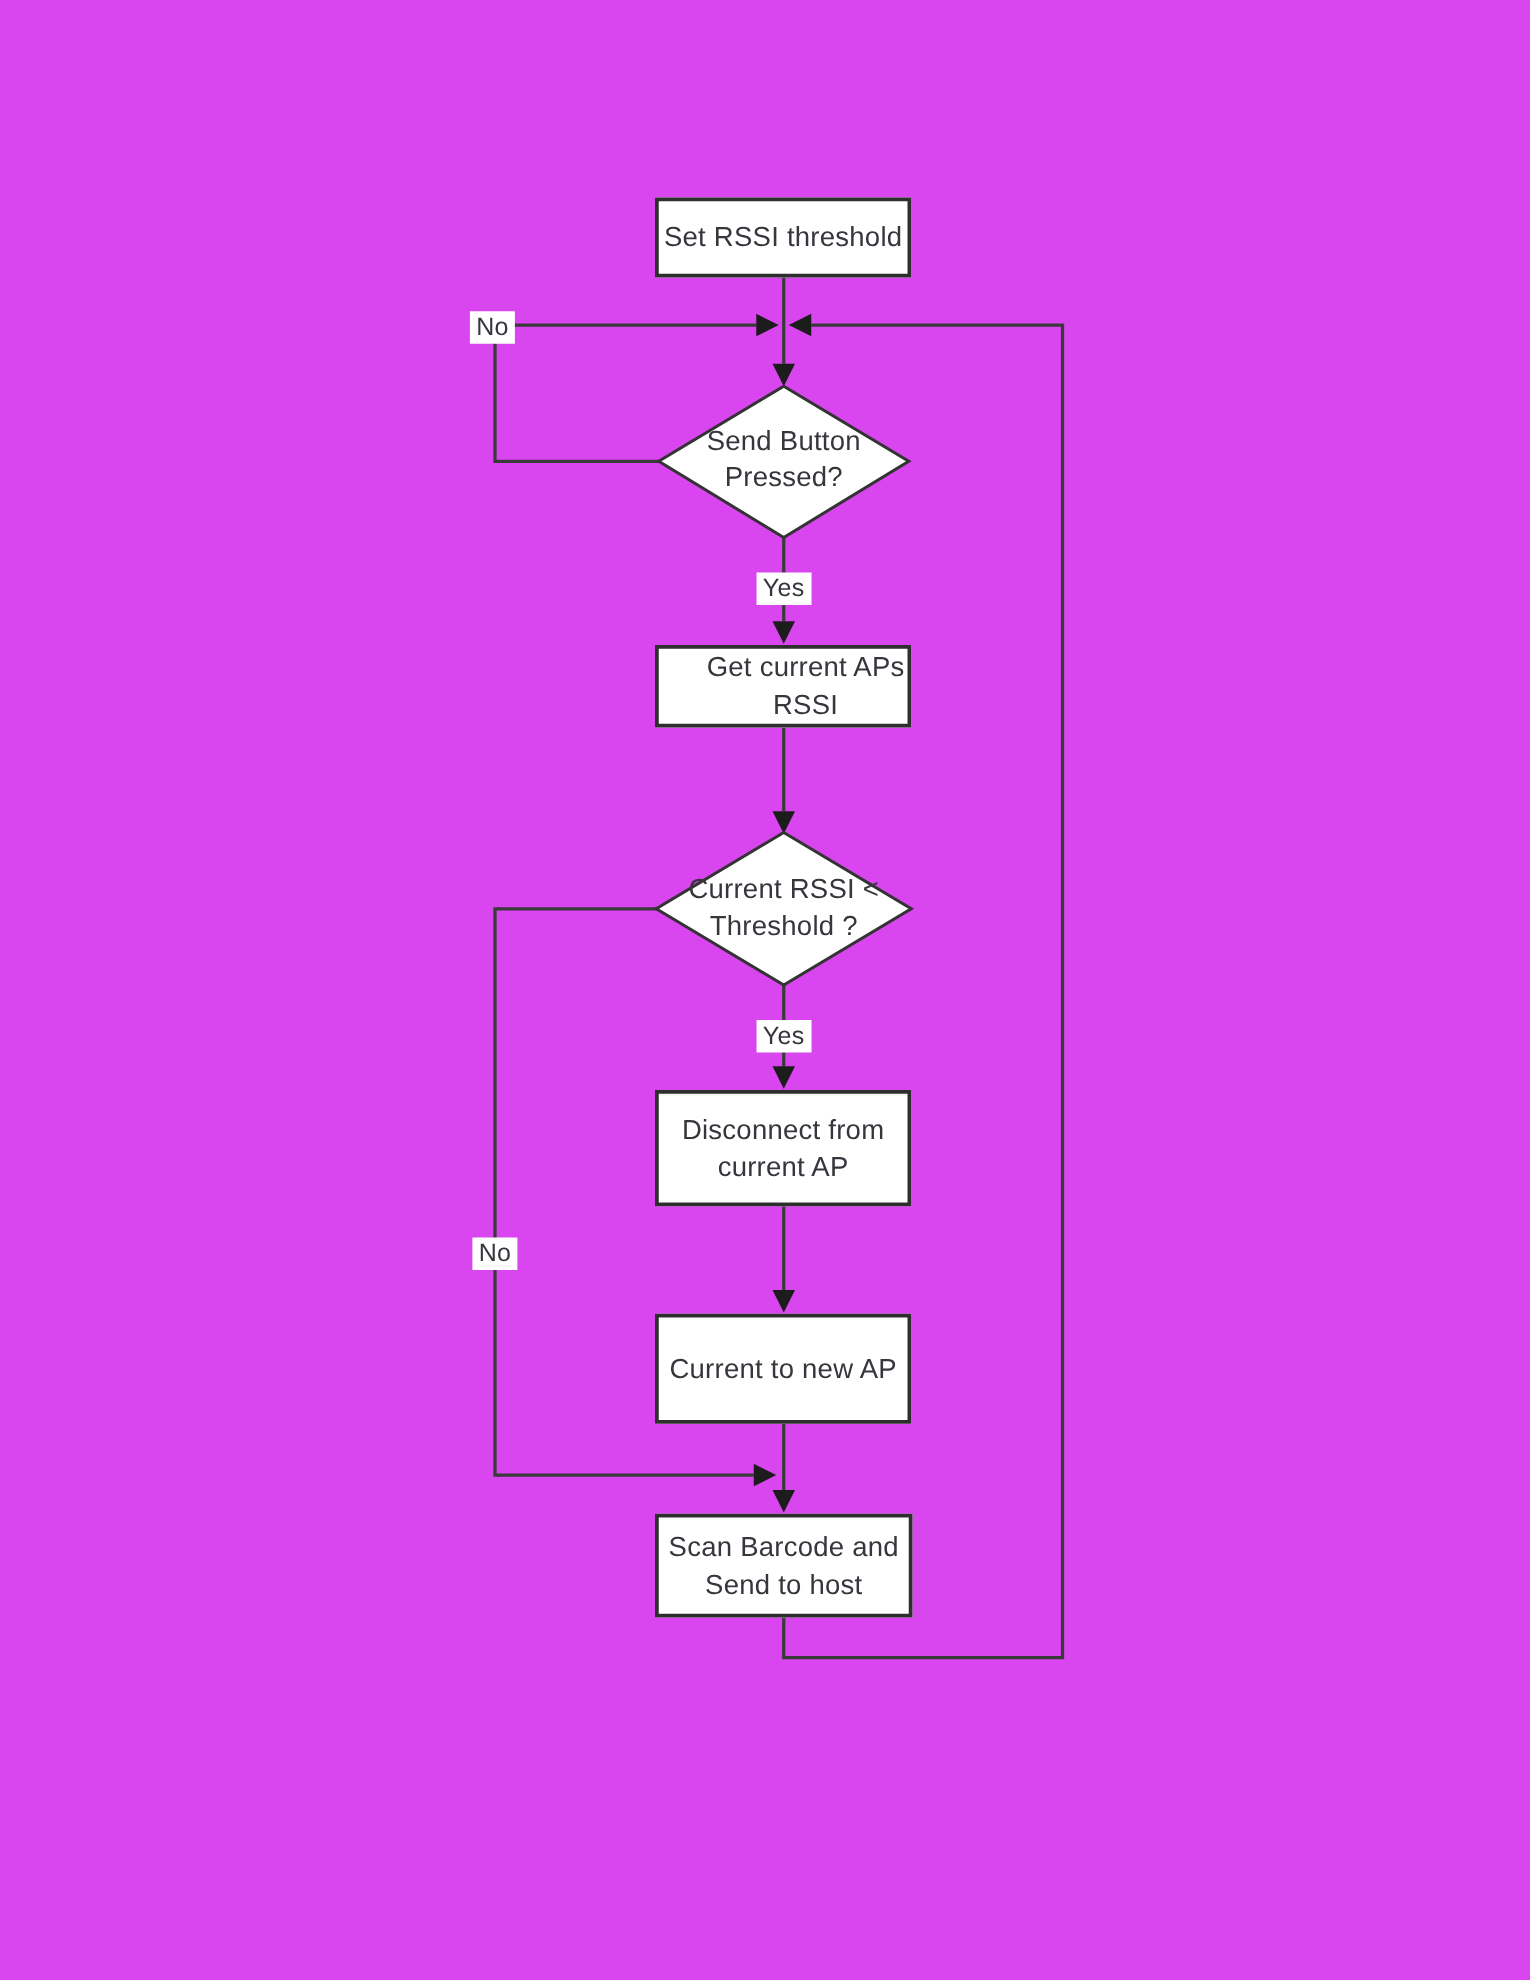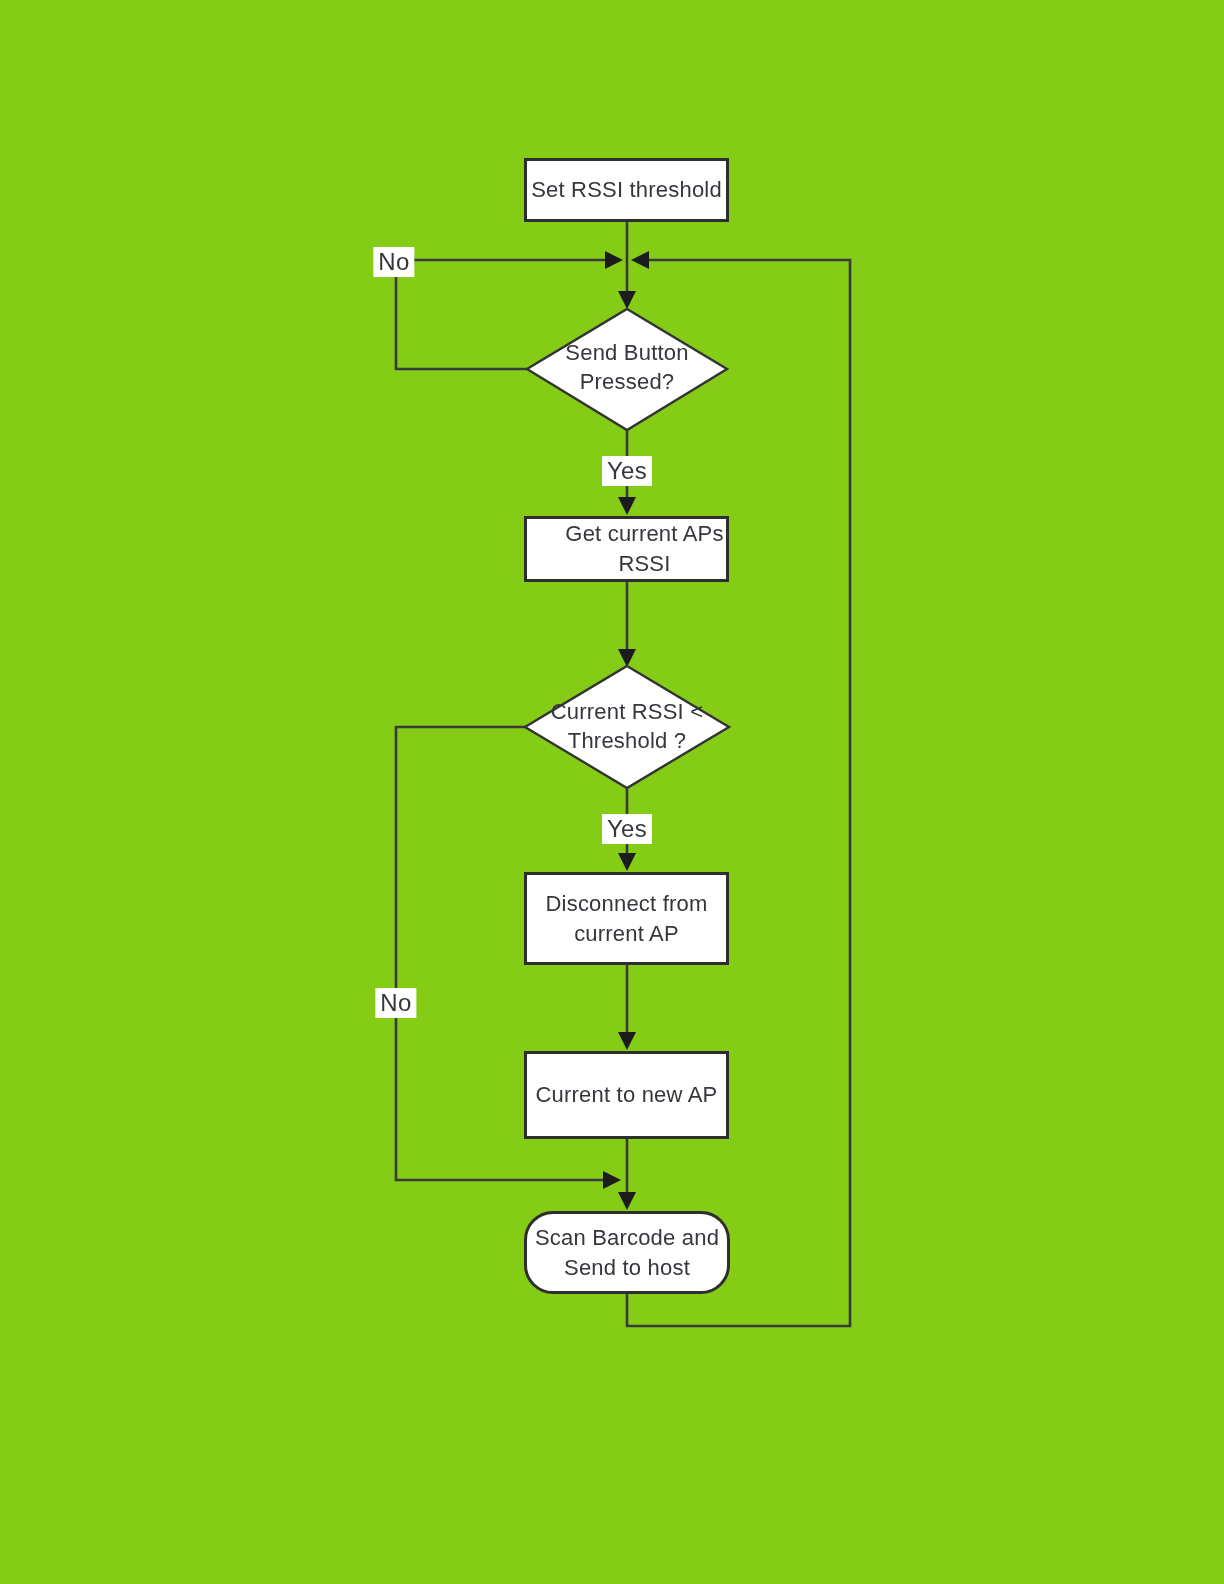--- a/index.html
+++ b/index.html
@@ -4,21 +4,21 @@
 <style>
   html, body {
     margin: 0;
     padding: 0;
     background: #ffffff;
   }
   .page {
     position: relative;
     width: 1224px;
     height: 1584px;
-    background: #84cc16;
+    background: #d946ef;
     font-family: "Liberation Sans", "DejaVu Sans", sans-serif;
     color: #35373d;
     overflow: hidden;
   }
   .connectors {
     position: absolute;
     left: 0;
     top: 0;
     width: 1224px;
     height: 1584px;
@@ -58,30 +58,30 @@
     font-size: 22px;
     line-height: 1.33;
     white-space: pre-line;
     letter-spacing: 0.2px;
   }
   .edge-label {
     position: absolute;
     transform: translate(-50%, -50%);
     background: #ffffff;
     padding: 3px 5px;
-    font-size: 24px;
+    font-size: 20px;
     line-height: 1;
     letter-spacing: 0.3px;
   }
   
   .node-set-rssi      { left: 524px; top: 158px;  width: 205px; height: 64px; }
   .node-get-rssi      { left: 524px; top: 516px;  width: 205px; height: 66px; padding-left: 36px; }
   .node-disconnect    { left: 524px; top: 872px;  width: 205px; height: 93px; }
   .node-connect       { left: 524px; top: 1051px; width: 205px; height: 88px; }
-  .node-scan-barcode  { left: 524px; top: 1211px; width: 206px; height: 83px; border-radius: 29px; }
+  .node-scan-barcode  { left: 524px; top: 1211px; width: 206px; height: 83px; }
   .label-d1   { left: 627px; top: 367px; width: 190px; margin-left: -95px; transform: translateY(-50%); }
   .label-d2   { left: 627px; top: 726px; width: 190px; margin-left: -95px; transform: translateY(-50%); text-align: center; }
   .label-no1  { left: 394px; top: 262px;  transform: translate(-50%, -50%); }
   .label-yes1 { left: 627px; top: 471px;  }
   .label-yes2 { left: 627px; top: 829px;  }
   .label-no2  { left: 396px; top: 1003px; }
 </style>
 </head>
 <body>
 

